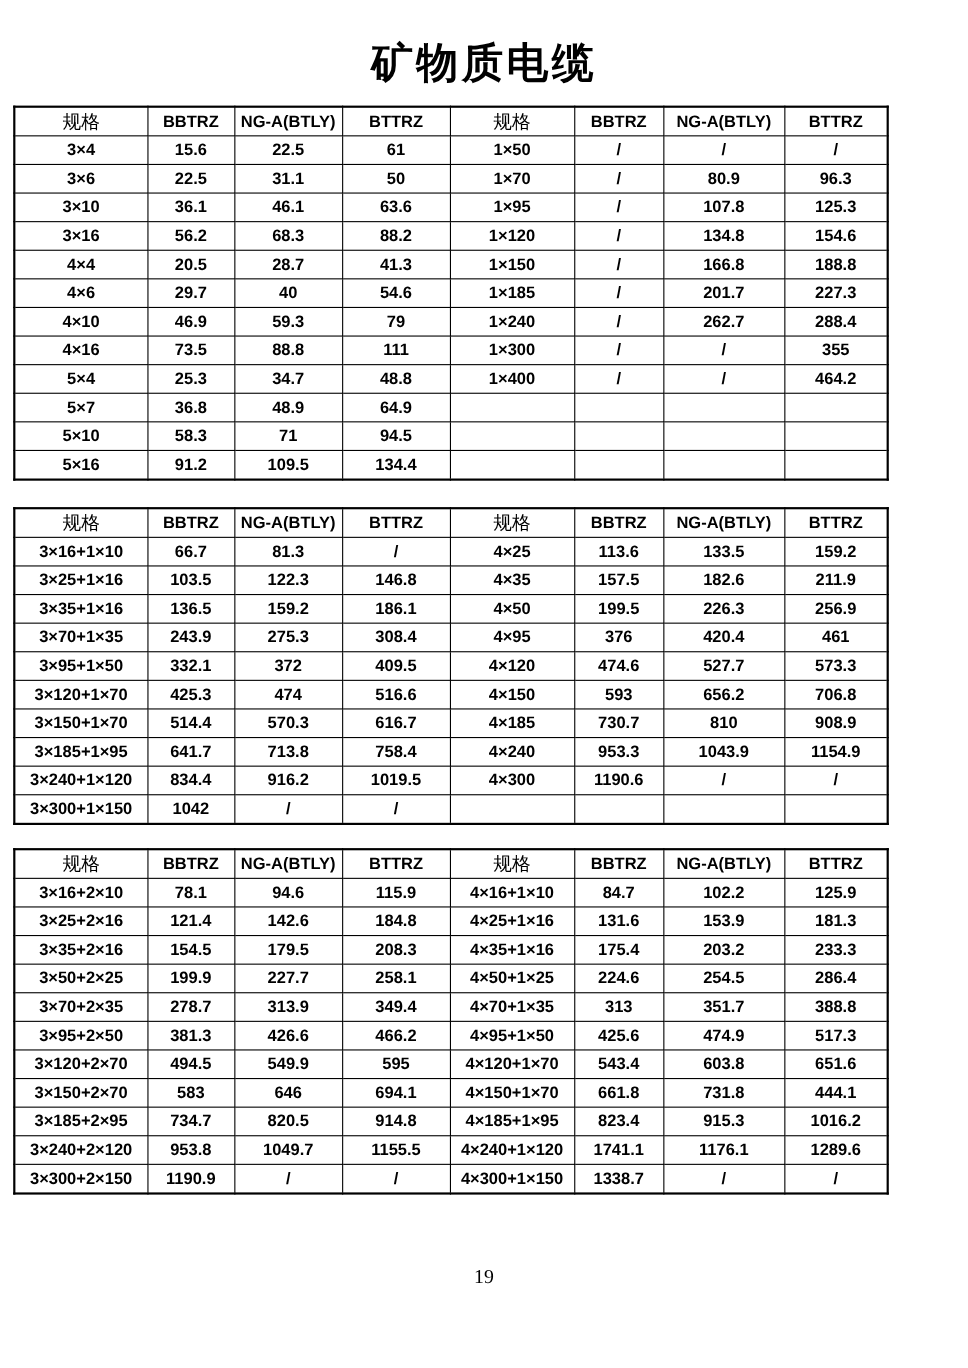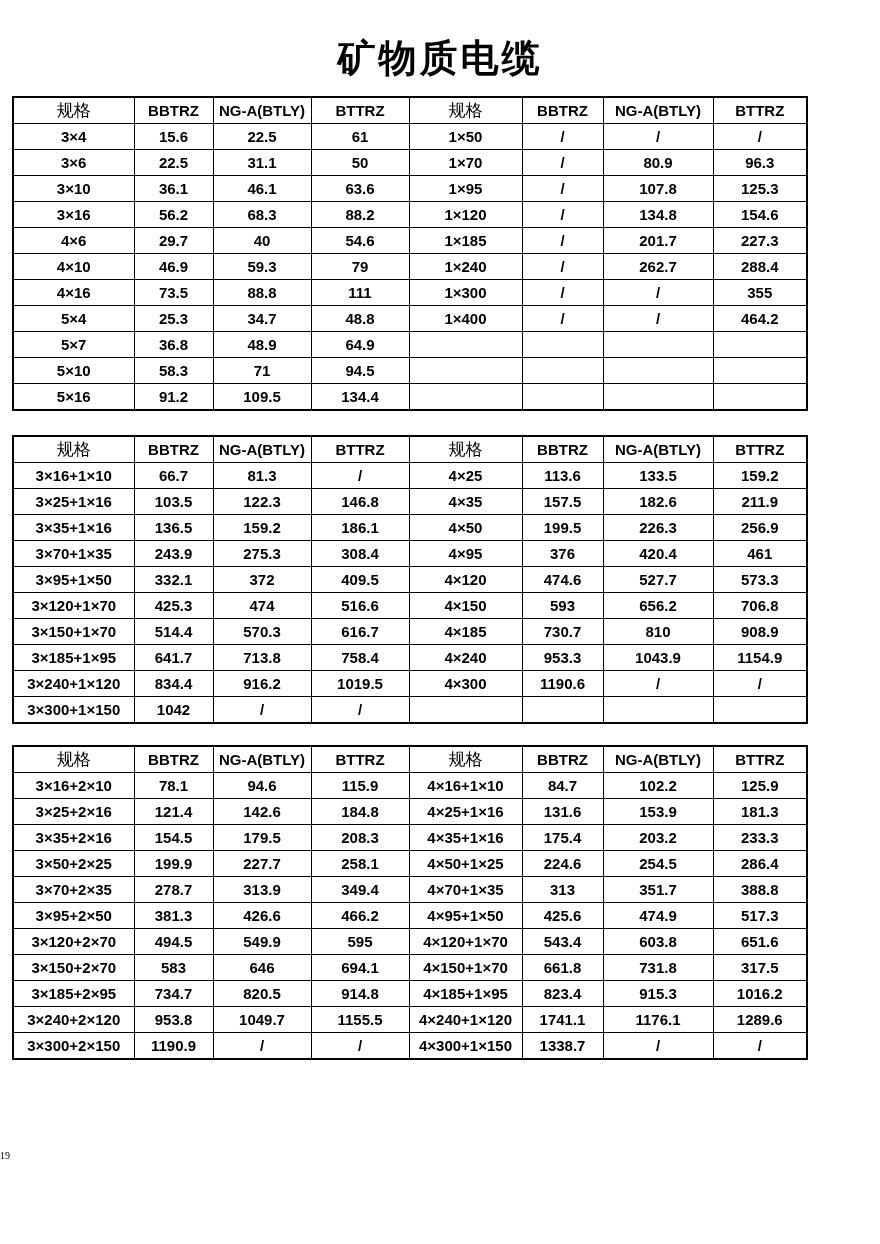--- a/index.html
+++ b/index.html
@@ -54,23 +54,23 @@
   table.spec-table th.spec-header {
     font-family: "Liberation Serif", serif;
     font-weight: normal;
     font-size: 17px;
   }
   .page-number {
     position: absolute;
     left: 0;
     right: 0;
     top: 1150px;
-    text-align: left;
+    text-align: center;
     font-family: "Liberation Serif", serif;
-    font-size: 10px;
+    font-size: 18px;
     color: #000000;
   }
 </style>
 </head>
 <body>
 
 <div class="page">
 
   <h1 class="title">矿物质电缆</h1>
 
@@ -130,20 +130,30 @@
         </tr>
         <tr>
           <td>3×16</td>
           <td>56.2</td>
           <td>68.3</td>
           <td>88.2</td>
           <td>1×120</td>
           <td>/</td>
           <td>134.8</td>
           <td>154.6</td>
+        </tr>
+        <tr>
+          <td>4×4</td>
+          <td>20.5</td>
+          <td>28.7</td>
+          <td>41.3</td>
+          <td>1×150</td>
+          <td>/</td>
+          <td>166.8</td>
+          <td>188.8</td>
         </tr>
         <tr>
           <td>4×6</td>
           <td>29.7</td>
           <td>40</td>
           <td>54.6</td>
           <td>1×185</td>
           <td>/</td>
           <td>201.7</td>
           <td>227.3</td>
@@ -433,21 +443,21 @@
           <td>651.6</td>
         </tr>
         <tr>
           <td>3×150+2×70</td>
           <td>583</td>
           <td>646</td>
           <td>694.1</td>
           <td>4×150+1×70</td>
           <td>661.8</td>
           <td>731.8</td>
-          <td>317.5</td>
+          <td>444.1</td>
         </tr>
         <tr>
           <td>3×185+2×95</td>
           <td>734.7</td>
           <td>820.5</td>
           <td>914.8</td>
           <td>4×185+1×95</td>
           <td>823.4</td>
           <td>915.3</td>
           <td>1016.2</td>

